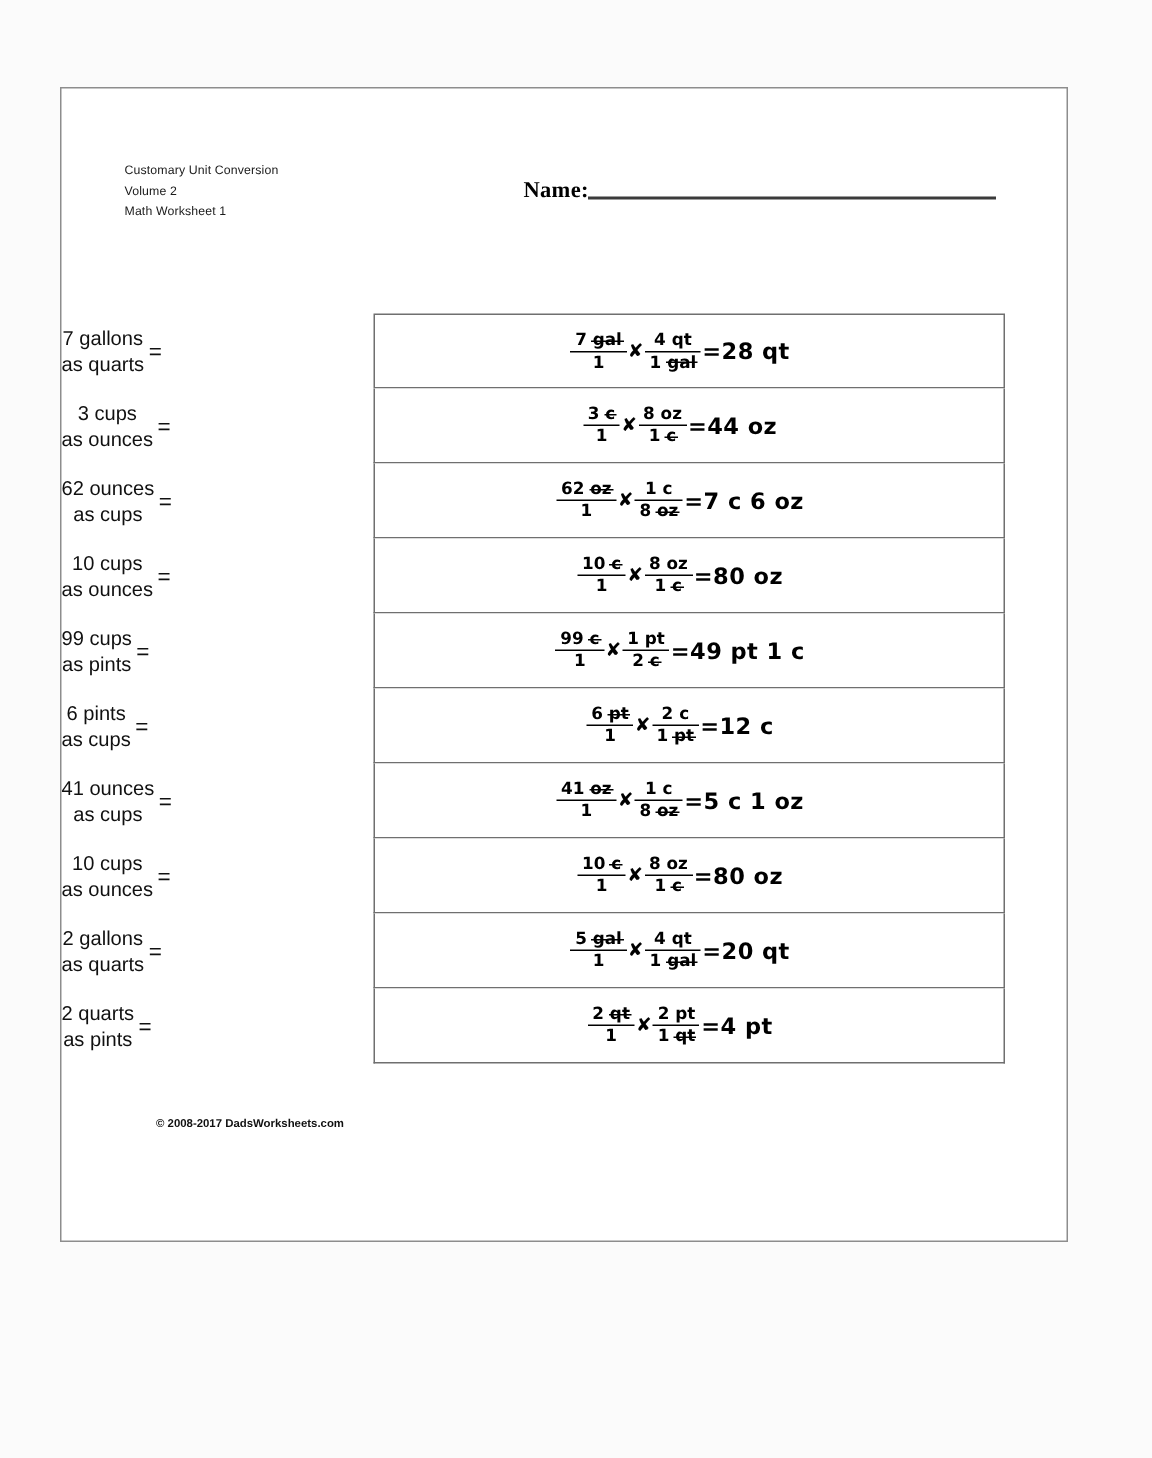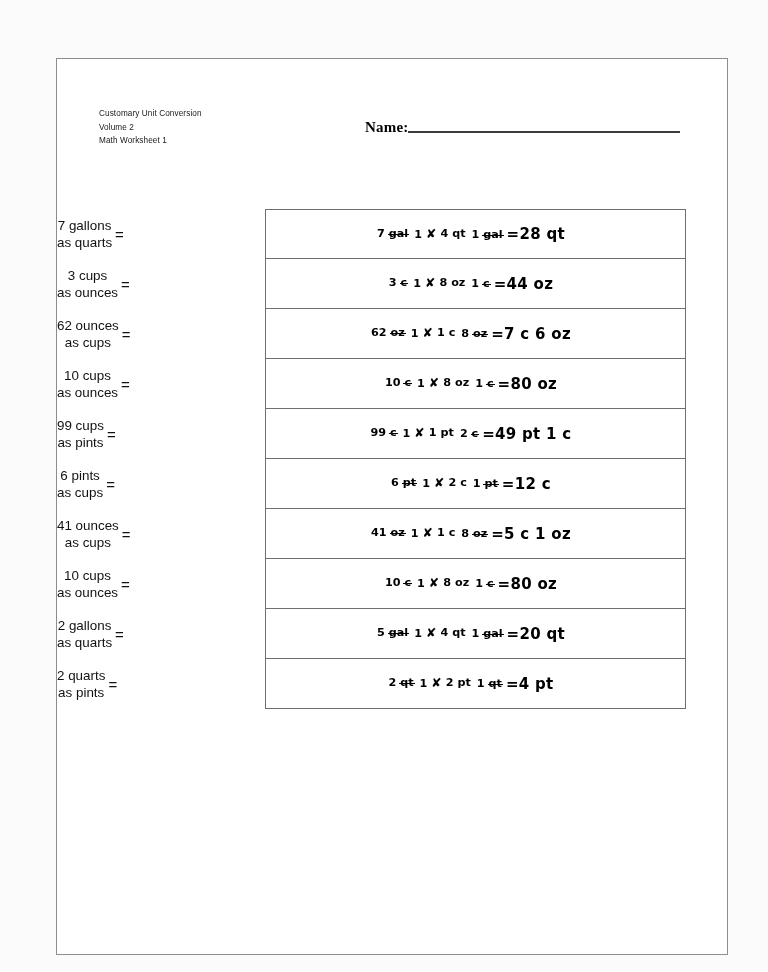--- a/index.html
+++ b/index.html
@@ -20,25 +20,24 @@
     width: 768px;
     height: 972px;
     background: #fbfbfb;
   }
 
   .sheet {
     position: absolute;
     left: 40px;
     top: 58px;
     width: 672px;
-    height: 897px;
+    height: 770px;
     background: #ffffff;
     border: 1px solid #8d8d8d;
     box-sizing: border-box;
-    margin-left: 16px;
   }
 
   
   .header-zone {
     position: absolute;
     left: 0;
     top: 48px;
     width: 100%;
     height: 60px;
   }
@@ -145,21 +144,21 @@
     display: flex;
     align-items: center;
     justify-content: center;
     font-family: "DejaVu Sans", sans-serif;
     font-weight: bold;
     color: #000;
     transform: translateX(-6px);
   }
   .frac {
     display: inline-flex;
-    flex-direction: row;
+    flex-direction: column;
     align-items: stretch;
     text-align: center;
     line-height: 1.05;
   }
   .frac .num,
   .frac .den {
     font-size: 11.2px;
     padding: 0 3px;
     white-space: nowrap;
   }
@@ -500,17 +499,18 @@
                 <span class="den"><span><span>1</span> <span class="cancel">qt</span></span></span>
               </span>
               <span class="result">=4 pt</span>
             </div>
           </div>
         </div>
       </div>
 
     <div class="footer">
       <div class="copyright">
+        <div class="line1">© 2008-2017 DadsWorksheets.com</div>
       </div>
     </div>
 
   </div>
 </div>
 
 </body></html>

